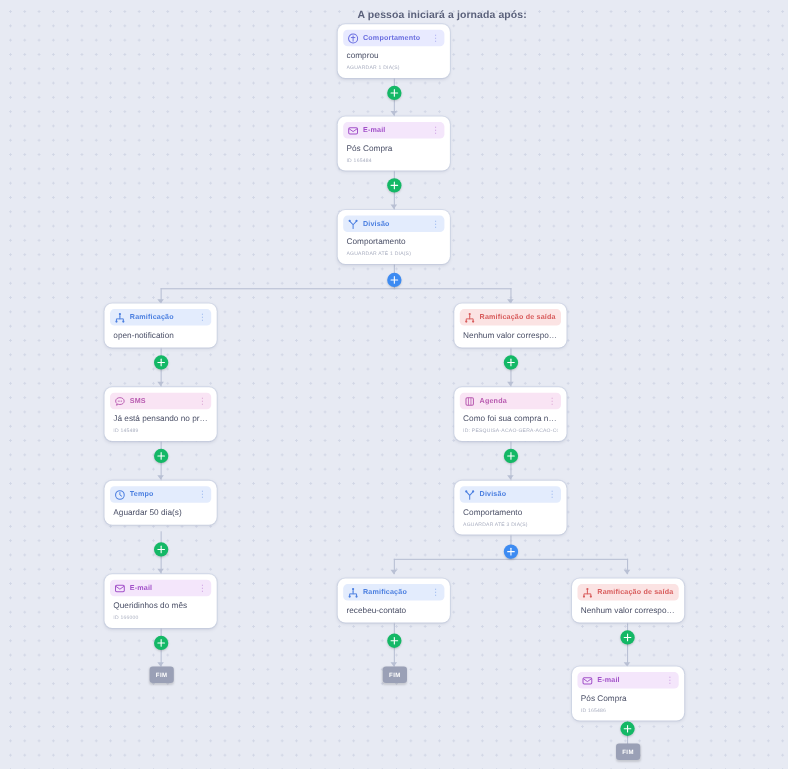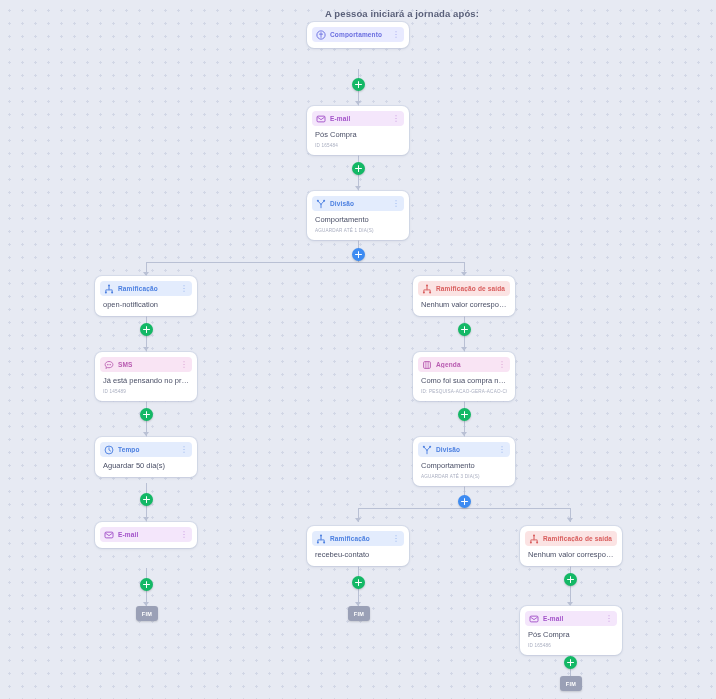--- a/index.html
+++ b/index.html
@@ -231,20 +231,24 @@
 
   <div class="node" style="left:307px; top:22px;">
     <div class="node-head h-indigo">
       <svg class="ico" viewBox="0 0 16 16">
         <circle cx="8" cy="8" r="6.6" fill="none" stroke="#6a6ee0" stroke-width="1.5"></circle>
         <path d="M8 4.2v7.6M5.4 6.6h5.2" stroke="#6a6ee0" stroke-width="1.4" stroke-linecap="round"></path>
       </svg>
       <span class="htxt">Comportamento</span>
       <span class="dots">⋮</span>
     </div>
+    <div class="node-body">
+      <div class="node-title">comprou</div>
+      <div class="node-sub">AGUARDAR 1 DIA(S)</div>
+    </div>
   </div>
 
   <div class="plus green" style="left:352px; top:78px;">
     <span class="bar-h"></span>
     <span class="bar-v"></span>
   </div>
 
   <div class="node" style="left:307px; top:106px;">
     <div class="node-head h-purple">
       <svg class="ico" viewBox="0 0 16 16">
@@ -411,20 +415,24 @@
 
   <div class="node" style="left:95px; top:522px;">
     <div class="node-head h-purple">
       <svg class="ico" viewBox="0 0 16 16">
         <rect x="1.6" y="3.4" width="12.8" height="9.2" rx="1.8" fill="none" stroke="#a251c9" stroke-width="1.5"></rect>
         <path d="M2.6 5.2 8 9l5.4-3.8" fill="none" stroke="#a251c9" stroke-width="1.4" stroke-linecap="round"></path>
       </svg>
       <span class="htxt">E-mail</span>
       <span class="dots">⋮</span>
     </div>
+    <div class="node-body">
+      <div class="node-title">Queridinhos do mês</div>
+      <div class="node-sub">ID 166000</div>
+    </div>
   </div>
 
   <div class="plus green" style="left:140px; top:578px;">
     <span class="bar-h"></span>
     <span class="bar-v"></span>
   </div>
 
   <div class="fim" style="left:136px; top:606px;">FIM</div>
 
   <div class="node" style="left:307px; top:526px;">

